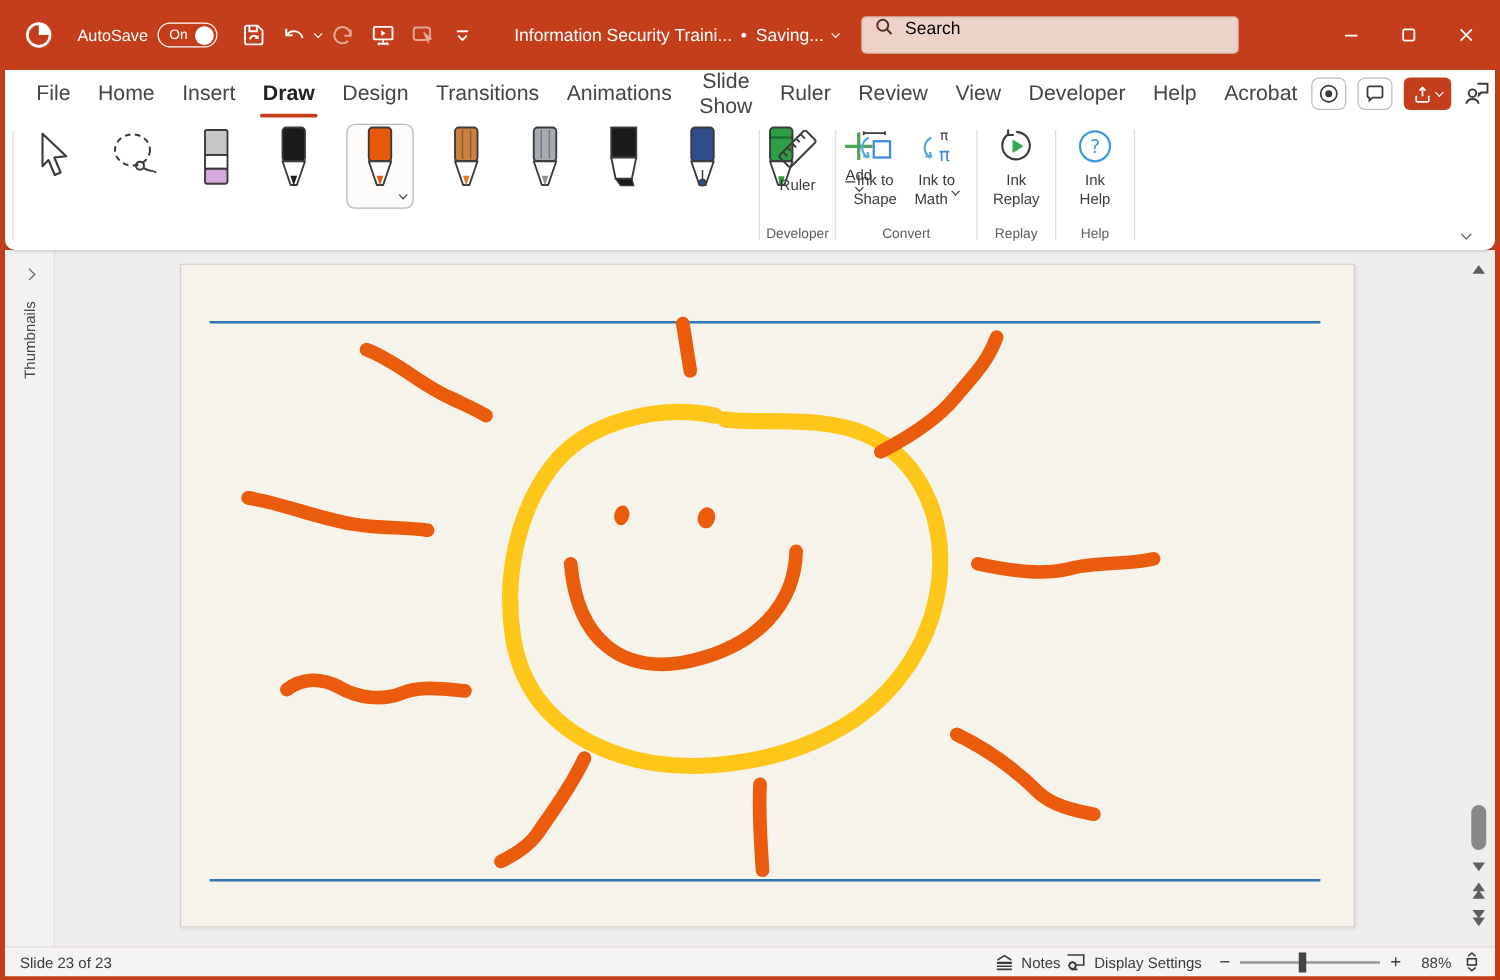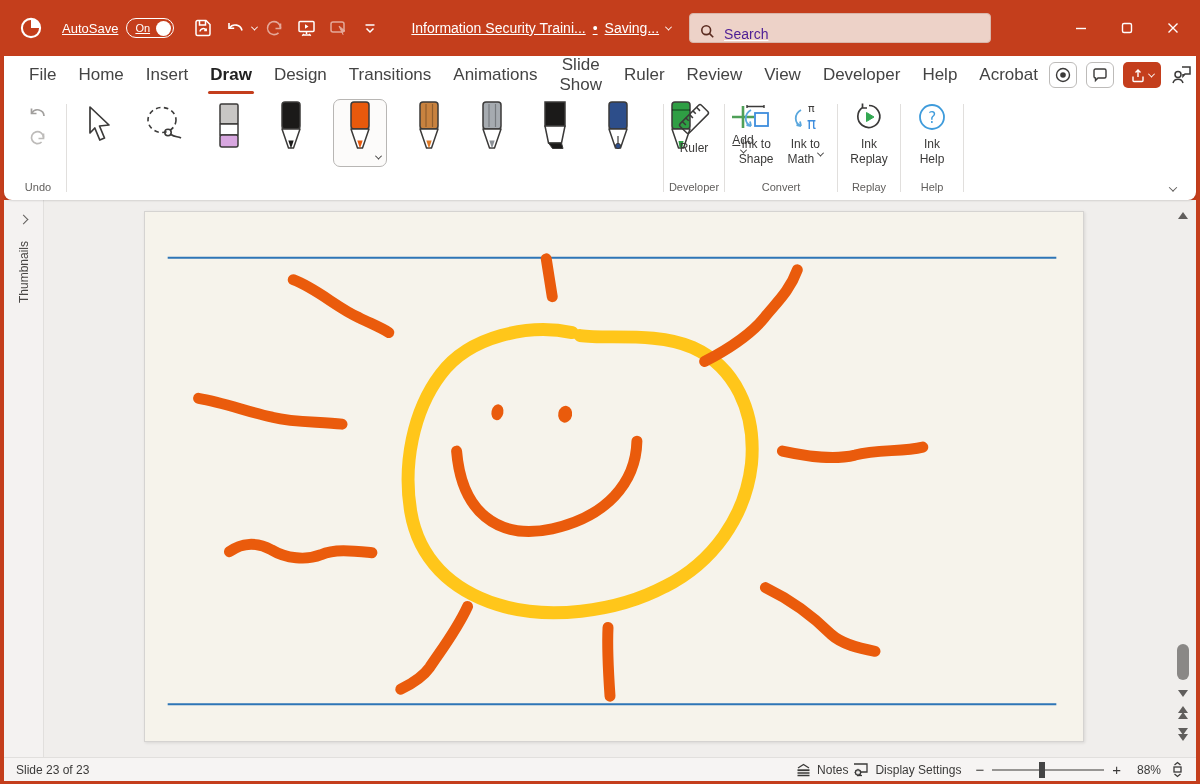--- a/index.html
+++ b/index.html
@@ -1,33 +1,33 @@
 <!DOCTYPE html>
 <html><head>
 <meta charset="utf-8">
 <style>
   * { margin:0; padding:0; box-sizing:border-box; }
   html,body { width:1200px; height:784px; font-family:"Liberation Sans", sans-serif; }
   .window { width:1200px; height:784px; background:#C43E1C; padding:0 4px 3px 4px;
             display:flex; flex-direction:column; overflow:hidden; }
 
   
-  .titlebar { height:56px; display:flex; align-items:center; color:#fff; flex:0 0 auto;text-decoration:underline; }
+  .titlebar { height:56px; display:flex; align-items:center; color:#fff; flex:0 0 auto; }
   .app-icon { margin-left:12px; width:30px; height:30px; display:flex; align-items:center; justify-content:center; }
   .autosave { display:flex; align-items:center; margin-left:16px; gap:8px; font-size:13px; }
   .toggle { width:48px; height:20px; border:1.5px solid #fff; border-radius:11px; display:flex; align-items:center;
             padding:0 2px 0 8px; justify-content:space-between; cursor:pointer; }
   .toggle .on-txt { font-size:11px; }
   .toggle .knob { width:15px; height:15px; background:#fff; border-radius:50%; }
   .qat { display:flex; align-items:center; margin-left:14px; gap:2px; }
   .qat-btn { width:30px; height:30px; display:flex; align-items:center; justify-content:center; border-radius:4px; }
   .dim { opacity:0.55; }
   .doc-title { display:flex; align-items:center; gap:7px; margin-left:26px; font-size:14px; white-space:nowrap; }
   .searchbox { margin-left:18px; width:302px; height:30px; background:#EDD2C8; border:1px solid #D9B6AA;
-               border-radius:4px; display:flex; align-items:flex-end; padding:0 10px; gap:9px; color:#4c1d95; }
+               border-radius:4px; display:flex; align-items:flex-start; padding:0 10px; gap:9px; color:#000000; }
   .searchbox span { font-size:14px; }
   .spacer { flex:1; }
   .winbtns { display:flex; }
   .winbtn { width:46px; height:40px; display:flex; align-items:center; justify-content:center; }
 
   .chev { display:inline-block; width:6px; height:6px; border-right:1.6px solid currentColor;
           border-bottom:1.6px solid currentColor; transform:rotate(45deg) translate(-1px,-1px); }
   .chev-sm { width:5px; height:5px; }
 
   
@@ -232,39 +232,20 @@
             <path d="M12 3 h8 v7 h-5 l-2 2.2 V10"></path>
             <circle cx="8" cy="10.5" r="3"></circle>
             <path d="M3 19 a5.2 5.2 0 0 1 10 0"></path>
           </svg>
         </button>
       </div>
     </div>
 
     <div class="ribbon">
 
-      <div class="grp" style="width:56px;">
-        <div class="grp-content" style="justify-content:center;">
-          <div class="undo-stack">
-            <button class="icon-btn">
-              <svg width="20" height="18" viewBox="0 0 20 18" fill="none" stroke="#A19F9D" stroke-width="1.7">
-                <path d="M3.5 3.5 v5 h5"></path>
-                  <path d="M3.8 8.2 A6.5 6.5 0 0 1 16 11"></path>
-              </svg>
-            </button>
-            <button class="icon-btn">
-              <svg width="20" height="18" viewBox="0 0 20 18" fill="none" stroke="#BDBBB9" stroke-width="1.7">
-                <path d="M15.5 4.5 v5 h-5"></path>
-                  <path d="M15.5 8.5 A6 6 0 1 0 13.6 13"></path>
-              </svg>
-            </button>
-          </div>
-        </div>
-        <div class="grp-label">Undo</div>
-      </div>
       <div class="grp-divider"></div>
 
       <div class="grp" style="width:596px;">
         <div class="grp-content" style="padding-left:8px;">
           <div class="tools-row" id="tools-row">
             <div class="tool">
               <svg width="34" height="44" viewBox="0 0 34 44">
                 <path d="M8 5 L27 23 L17.5 24 L22.5 36 L17.8 38 L12.8 26 L8 31 Z" fill="#fff" stroke="#3B3A39" stroke-width="1.7" stroke-linejoin="round"></path>
               </svg>
             </div>

